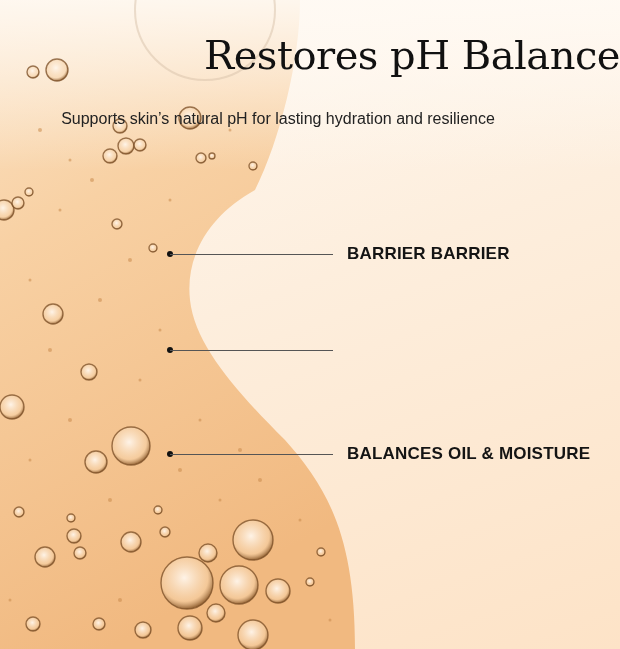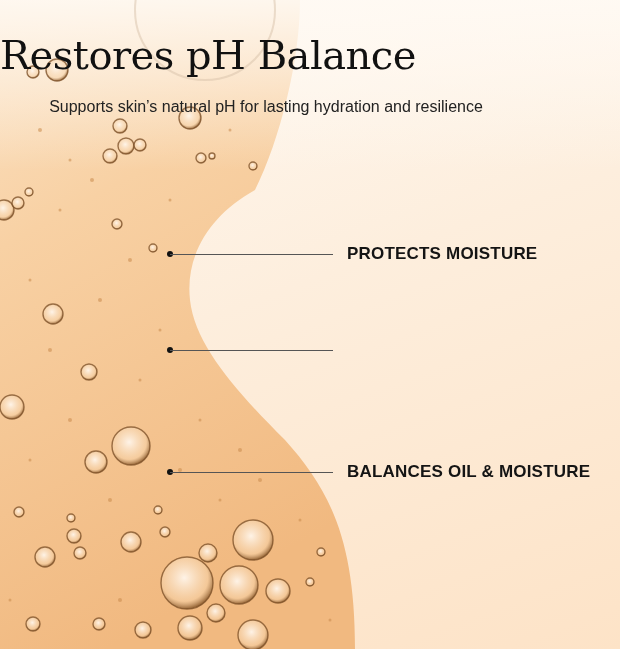--- a/index.html
+++ b/index.html
@@ -3,29 +3,29 @@
 <meta charset="utf-8">
 <style>
   html, body { margin: 0; padding: 0; }
   body { width: 620px; height: 649px; overflow: hidden; }
   .canvas {
     position: relative; width: 620px; height: 649px; overflow: hidden;
     background: linear-gradient(160deg, #fffaf4 0%, #fdeedd 45%, #fde3c7 100%);
   }
   .bg-svg { position: absolute; left: 0; top: 0; width: 620px; height: 649px; }
   .title {
-    position: absolute; left: 0; width: 620px; top: 32px; text-align: left;
+    position: absolute; left: 0; width: 620px; top: 32px; text-align: right;
     font-family: "DejaVu Serif", "Liberation Serif", serif;
     font-size: 40px; color: #111; letter-spacing: -0.5px; font-weight: normal;
     margin: 0;
   }
   .subtitle {
     position: absolute; left: 0; width: 524px; top: 94px; text-align: center;
     font-family: "Liberation Sans", sans-serif; font-size: 16px; color: #222;
-    margin: 4px;
+    margin: 16px;
   }
   .callout { position: absolute; left: 0; width: 620px; height: 24px; }
   .callout .dot {
     position: absolute; left: 167px; top: 9px; width: 6px; height: 6px;
     border-radius: 50%; background: #111;
   }
   .callout .line {
     position: absolute; left: 170px; top: 11.5px; width: 163px; height: 1px;
     background: #555;
   }
@@ -134,27 +134,27 @@
         <circle cx="230" cy="130" r="1.5"></circle>
     </g>
   </svg>
 
   <h1 class="title">Restores pH Balance</h1>
   <p class="subtitle">Supports skin’s natural pH for lasting hydration and resilience</p>
 
   <div class="callout" style="top:242px">
     <span class="dot"></span>
     <span class="line"></span>
-    <span class="label">PROTECTS MOISTURE</span>
+    <span class="label">BARRIER BARRIER</span>
   </div>
 
   <div class="callout" style="top:338px">
     <span class="dot"></span>
     <span class="line"></span>
   </div>
 
-  <div class="callout" style="top:460px">
+  <div class="callout" style="top:442px">
     <span class="dot"></span>
     <span class="line"></span>
     <span class="label">BALANCES OIL &amp; MOISTURE</span>
   </div>
 
 </div>
 
 </body></html>

